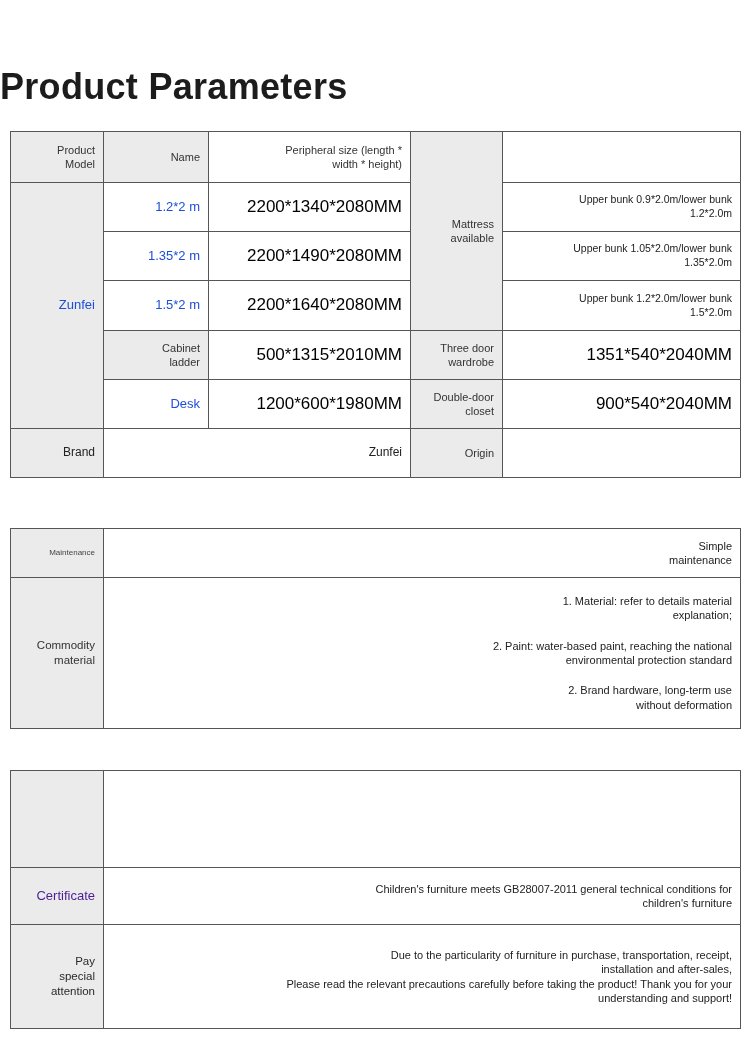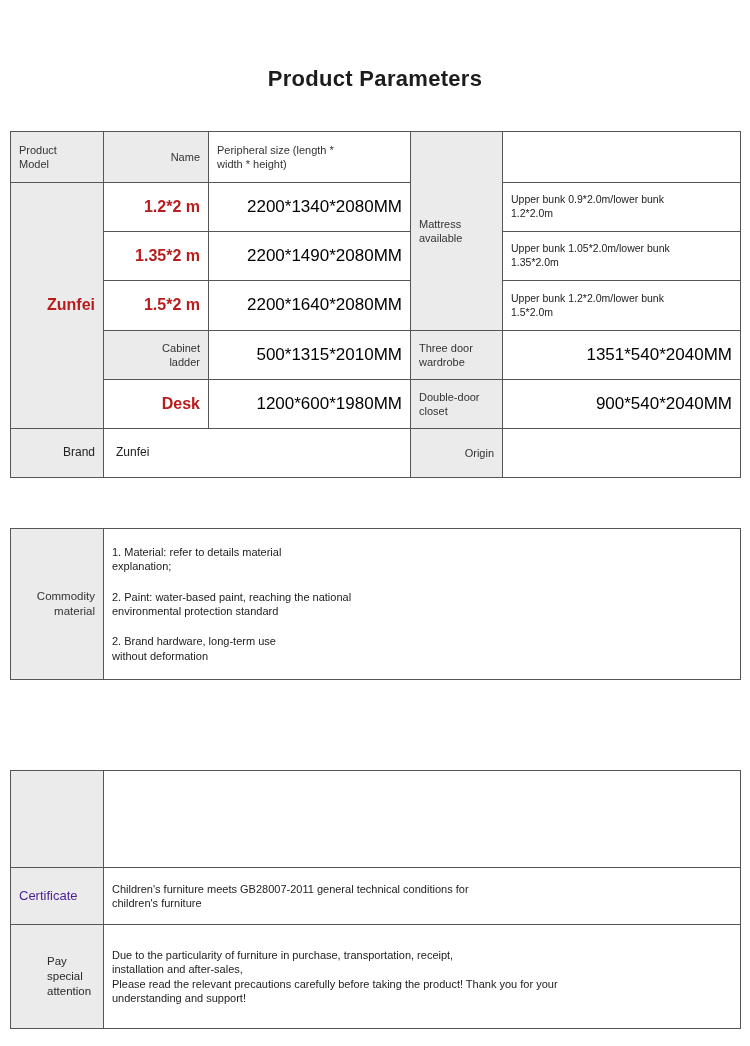--- a/index.html
+++ b/index.html
@@ -4,44 +4,44 @@
 <style>
   * { margin:0; padding:0; box-sizing:border-box; }
   html,body { background:#ffffff; }
   body {
     width:750px; height:1046px; position:relative;
     font-family:"Liberation Sans", sans-serif;
     color:#222;
   }
   .title {
     position:absolute; top:66px; left:0; width:100%;
-    text-align:center; font-size:22px; font-weight:600;
+    font-size:36px; font-weight:600;
     color:#1c1c1c; letter-spacing:0.3px;
   }
   table {
     position:absolute; left:10px; width:731px;
     border-collapse:collapse; table-layout:fixed;
   }
   .t1 { top:131px; }
   .t2 { top:528px; }
   .t3 { top:770px; }
   td {
     border:1px solid #565656;
     vertical-align:middle;
     padding:4px 8px;
     font-size:11px; line-height:1.3; color:#222;
   }
   .gray { background:#ebebeb; }
   .pre { white-space:pre-line; }
   .center { text-align:right; }
-  .left { text-align:left;margin-left:12px; }
+  .left { text-align:right;margin-left:12px; }
   .label { color:#333; }
   .tiny { font-size:8px; color:#444; }
   .big { font-size:17px; color:#000;margin-top:38px; }
-  .mid { font-size:16px; color:#b91c1c;font-weight:bold; }
+  .mid { font-size:13px; color:#1d4ed8; }
   .brandtxt { font-size:12px; color:#222; }
   .small105 { font-size:10.5px; color:#222; }
   .cert { font-size:13px; font-weight:500; color:#4c1d95; }
   .attn { font-size:11.5px; color:#2a2a2a;padding-left:36px; }
   .para { white-space:pre-line; margin-bottom:16px; }
   .para:last-child { margin-bottom:0; }
   .padl12 { padding-left:12px; }
 </style>
 </head>
 <body>
@@ -109,20 +109,25 @@
     </tr>
   </tbody>
 </table>
 
 <table class="t2">
   <colgroup>
     <col style="width:93px">
       <col style="width:637px">
   </colgroup>
   <tbody>
+    <tr style="height:49px">
+      <td class="gray center tiny">Maintenance</td>
+      <td class="pre left">Simple
+maintenance</td>
+    </tr>
     <tr style="height:151px">
       <td class="gray center pre label" style="font-size:11.5px">Commodity
 material</td>
       <td class="left">
         <div class="para">1. Material: refer to details material
 explanation;</div>
         <div class="para">2. Paint: water-based paint, reaching the national
 environmental protection standard</div>
         <div class="para">2. Brand hardware, long-term use
 without deformation</div>

